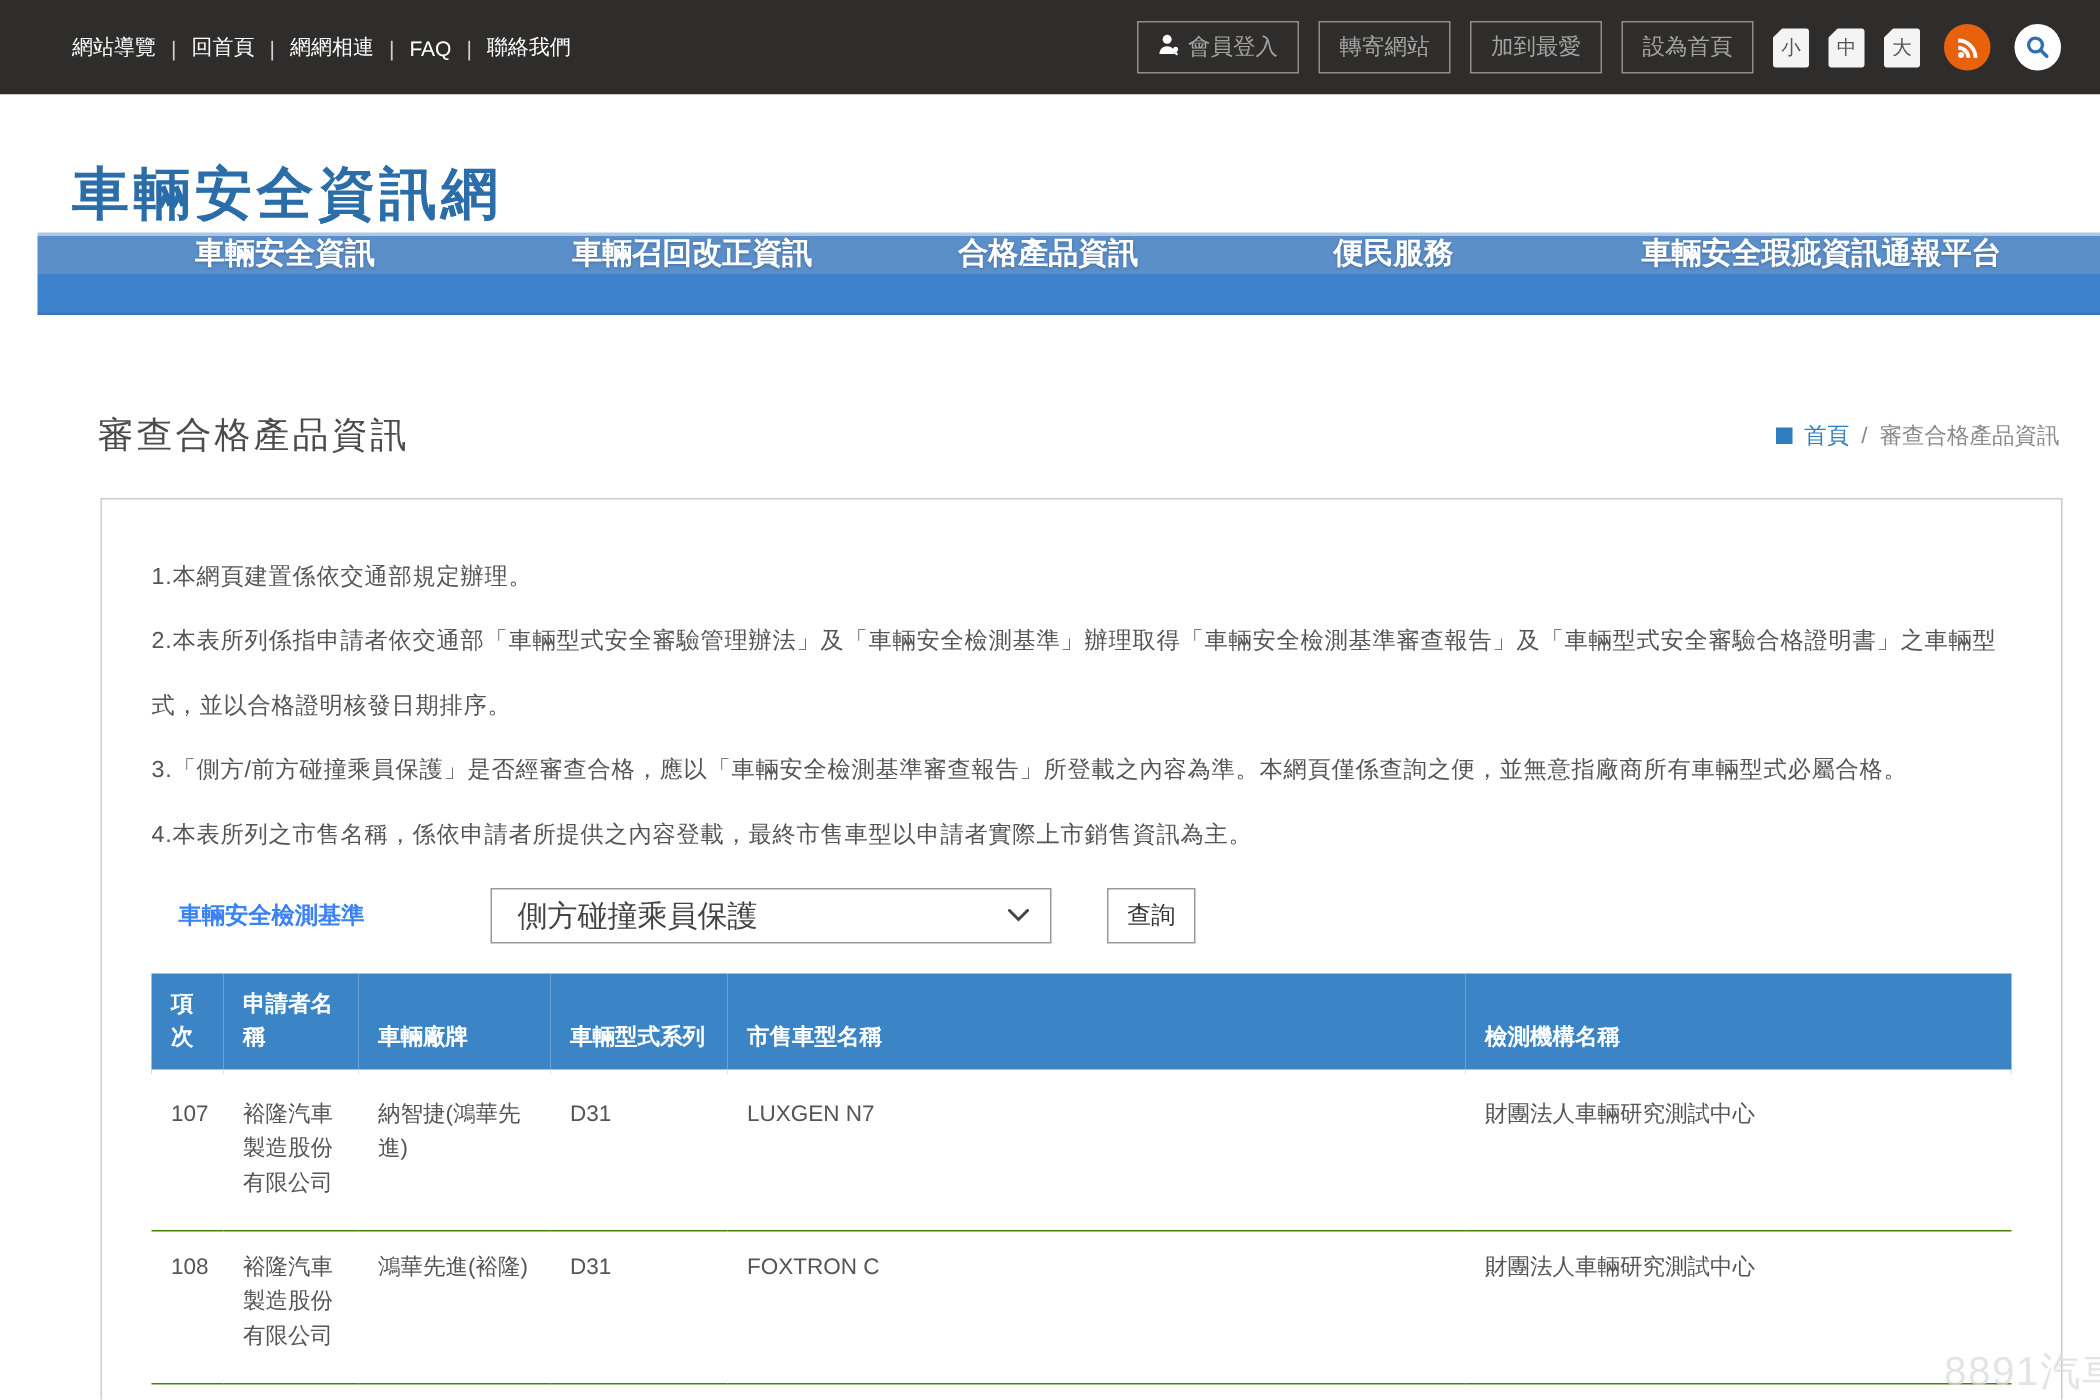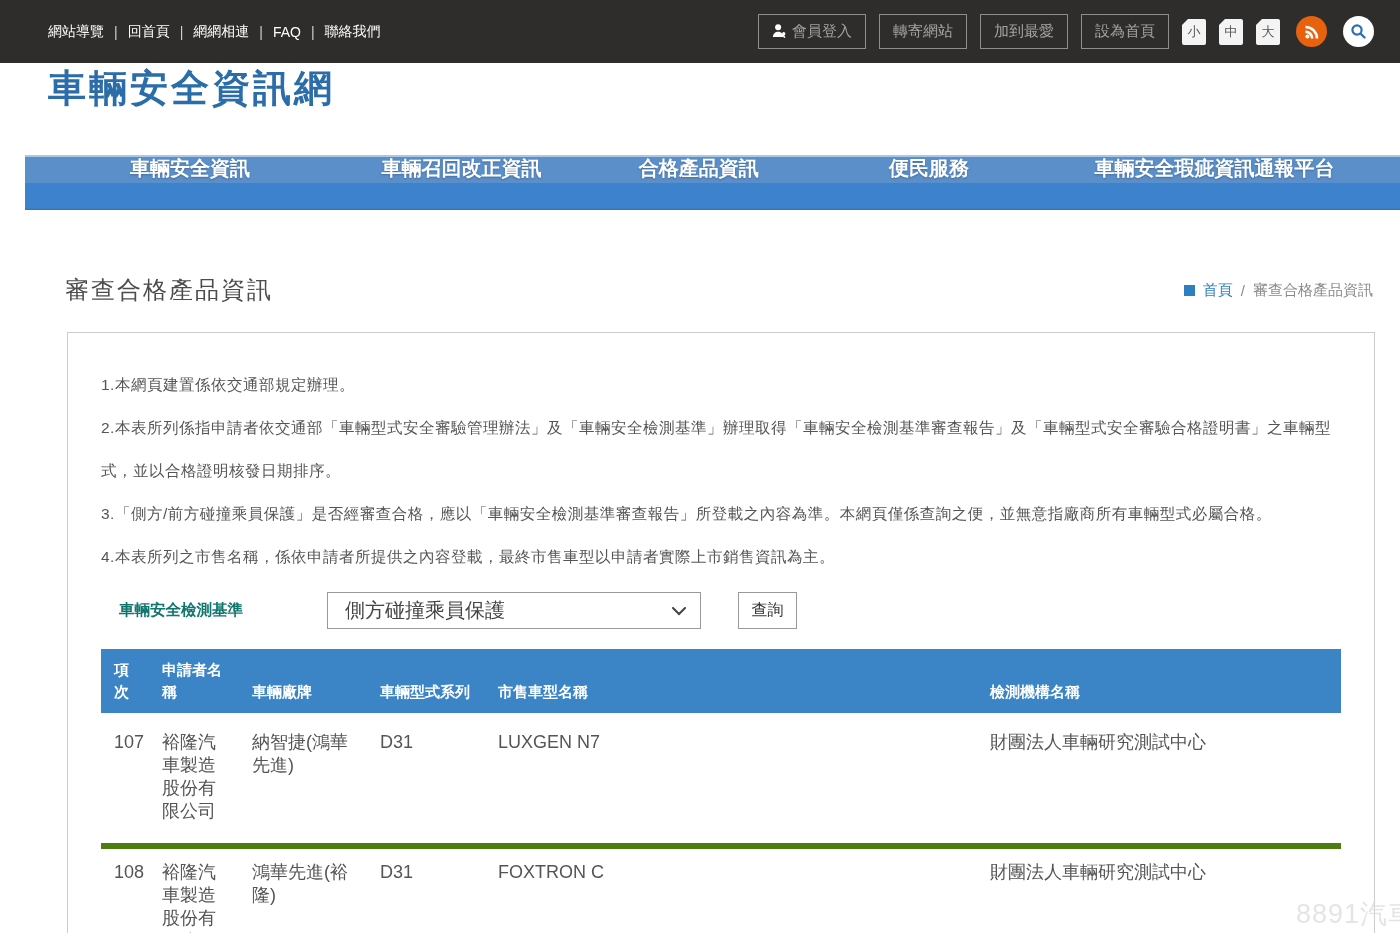--- a/index.html
+++ b/index.html
@@ -19,21 +19,21 @@
     display:flex; align-items:center; justify-content:center; font-size:13px; color:#555;
     cursor:pointer; position:relative; }
   .doc-ico::before { content:""; position:absolute; left:-1px; top:-1px;
     border:4px solid #2e2d2c; border-right-color:transparent; border-bottom-color:transparent; }
   .round-ico { width:31px; height:31px; border-radius:50%; display:flex; align-items:center;
     justify-content:center; cursor:pointer; margin-left:3px; }
   .rss { background:#e8620d; }
   .search { background:#fff; }
 
   
-  .logorow { height:92px; background:#fff; display:flex; align-items:flex-start; padding-left:48px; }
+  .logorow { height:92px; background:#fff; display:flex; align-items:flex-end; padding-left:48px; }
   .logo { font-size:38px; font-weight:bold; color:#2b6da8; letter-spacing:3px; cursor:pointer; }
 
   
   .mainnav { height:55px; display:flex; align-items:flex-start;
     background:linear-gradient(to bottom,#a9c8e4 0,#a9c8e4 2px,#5b8fc9 2px,#5b8fc9 50%,#3d82cd 50%,#3d82cd 96%,#386fae 100%);margin-left:25px; }
   .nav-item { color:#fff; font-size:20px; font-weight:bold; text-align:center; cursor:pointer;
     text-shadow:0 1px 2px rgba(0,0,0,.25); white-space:nowrap; }
   .nav-item:nth-child(1){ width:24%; } .nav-item:nth-child(2){ width:15.5%; }
   .nav-item:nth-child(3){ width:19%; } .nav-item:nth-child(4){ width:14.5%; }
   .nav-item:nth-child(5){ width:27%; }
@@ -44,37 +44,37 @@
   .crumbs { margin-left:auto; display:flex; align-items:center; font-size:15px; color:#8a8a8a; gap:8px; }
   .crumb-sq { width:11px; height:11px; background:#2e7fc0; display:inline-block; }
   .crumb-home { color:#2e7fc0; text-decoration:none; cursor:pointer; }
 
   
   .panel { position:relative; margin:26px 25px 0 67px; height:607px;
     border:1px solid #cccccc; padding:30px 33px 0 33px; background:#fff; }
   .note { font-size:15.5px; color:#555; line-height:43px; letter-spacing:.5px; }
 
   .filter-row { display:flex; align-items:center; margin:14px 0 20px 18px; }
-  .filter-label { font-size:15.5px; font-weight:bold; color:#0f766e; width:208px; }
+  .filter-label { font-size:15.5px; font-weight:bold; color:#3b82f6; width:208px; }
   .fake-select { width:374px; height:37px; border:1px solid #999; background:#fff;
     display:flex; align-items:center; padding:0 14px 0 17px; cursor:pointer; }
   .fake-select .sel-text { font-size:20px; color:#444; }
   .chev { margin-left:auto; color:#444; font-size:15px; }
   .query-btn { width:59px; height:37px; margin-left:37px; border:1px solid #999; background:#fff;
     font-size:16px; color:#333; cursor:pointer; font-family:inherit; }
 
   
   table { width:100%; border-collapse:collapse; table-layout:fixed; }
   col.c1{width:48px;} col.c2{width:90px;} col.c3{width:128px;}
   col.c4{width:118px;} col.c5{width:492px;}
   thead th { background:#3b84c6; color:#fff; font-size:15px; font-weight:bold;
     text-align:left; vertical-align:bottom; padding:10px 10px 10px 13px; line-height:22px;
     border-bottom:6px solid #fff; }
-  tbody td { font-size:18px; color:#555; vertical-align:top;
-    padding:12px 12px 20px 13px; line-height:23px; border-bottom:6px solid #4d7c0f; }
+  tbody td { font-size:15px; color:#555; vertical-align:top;
+    padding:12px 12px 20px 13px; line-height:23px; border-bottom:1px solid #4d7c0f; }
   tbody tr:first-child td { border-top:1px solid #dcdcdc; }
 
   .watermark { position:absolute; left:1296px; top:896px; font-size:27px; color:#dcdcdc;
     opacity:.75; letter-spacing:1px; white-space:nowrap; pointer-events:none; }
 </style>
 </head>
 <body>
 
 <div class="topbar">
   <div class="topbar-links">

